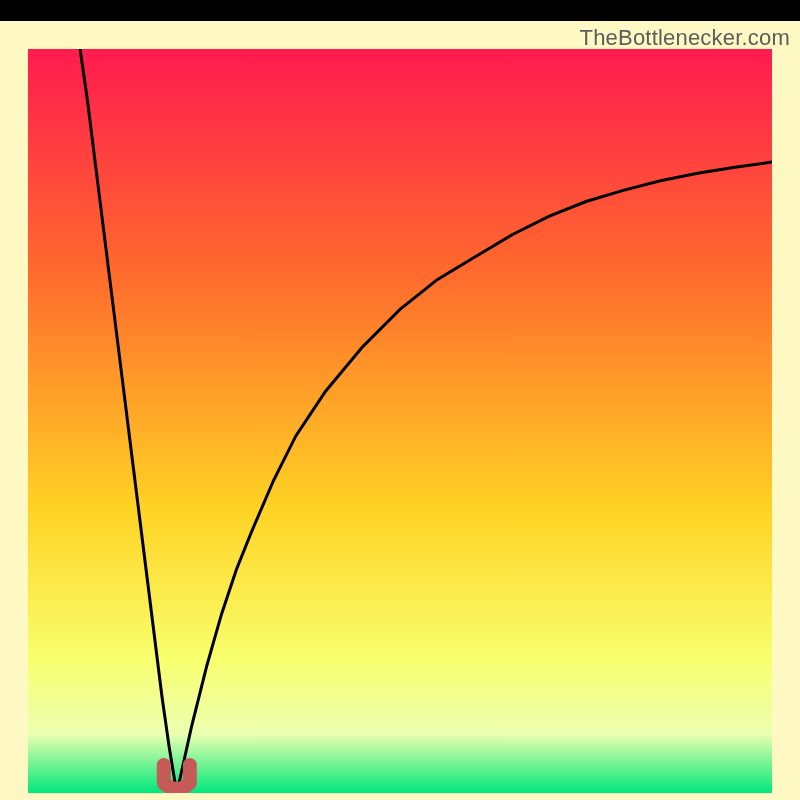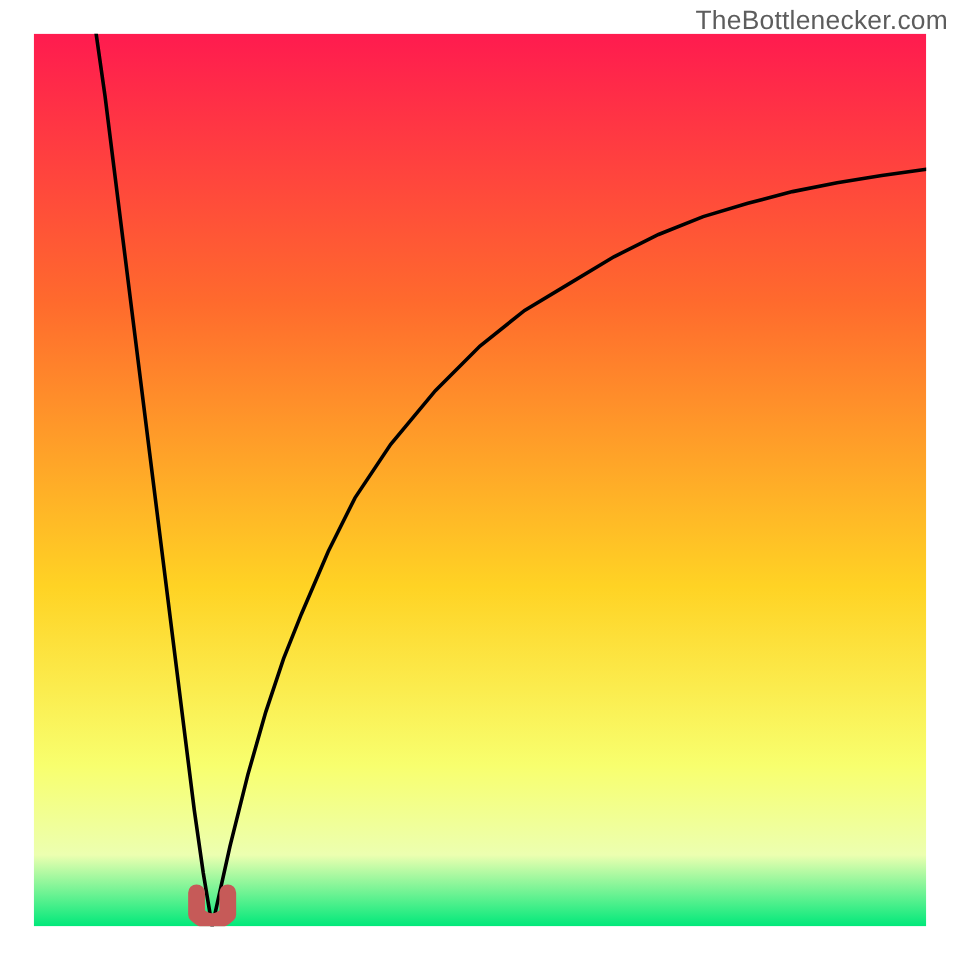--- a/index.html
+++ b/index.html
@@ -7,21 +7,22 @@
     padding: 0;
     width: 800px;
     height: 800px;
     overflow: hidden;
     background: #000;
     font-family: Arial, Helvetica, sans-serif;
   }
   .frame {
     position: absolute;
     inset: 0;
-    background: #ffffff;
+    background: #fef9c3;
+    margin-top: 21px;
   }
   .plot {
     position: absolute;
     left: 28px;
     top: 28px;
     width: 744px;
     height: 744px;
     overflow: hidden;
   }
   .watermark {

